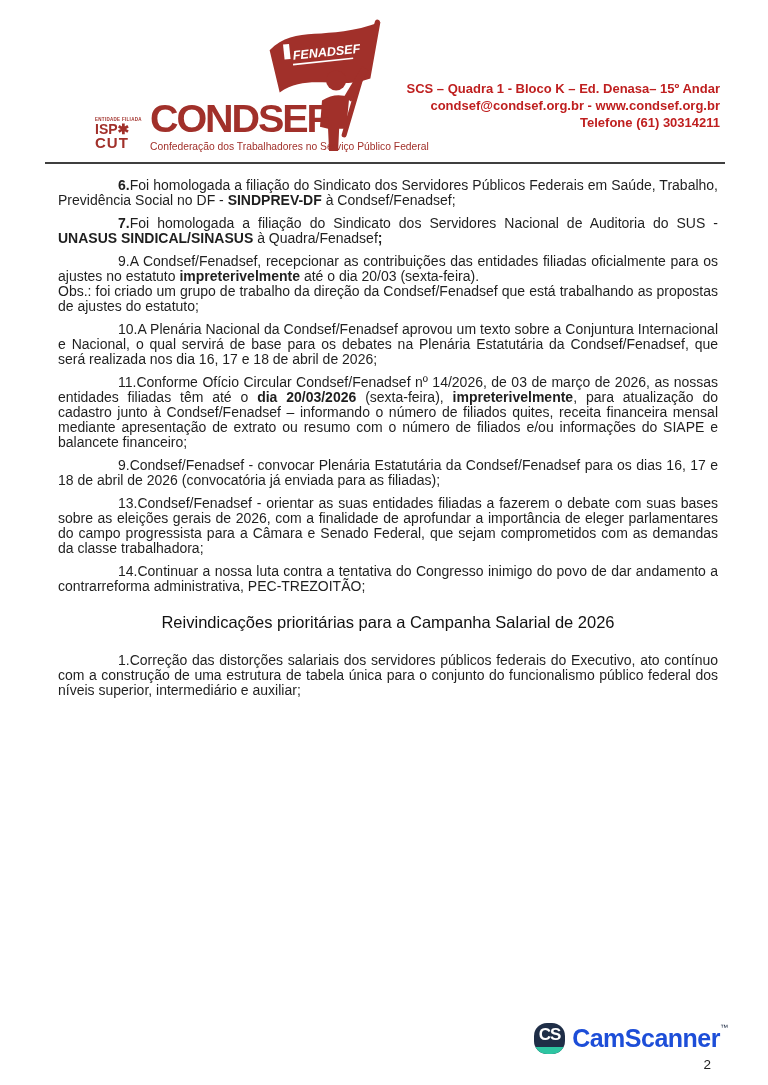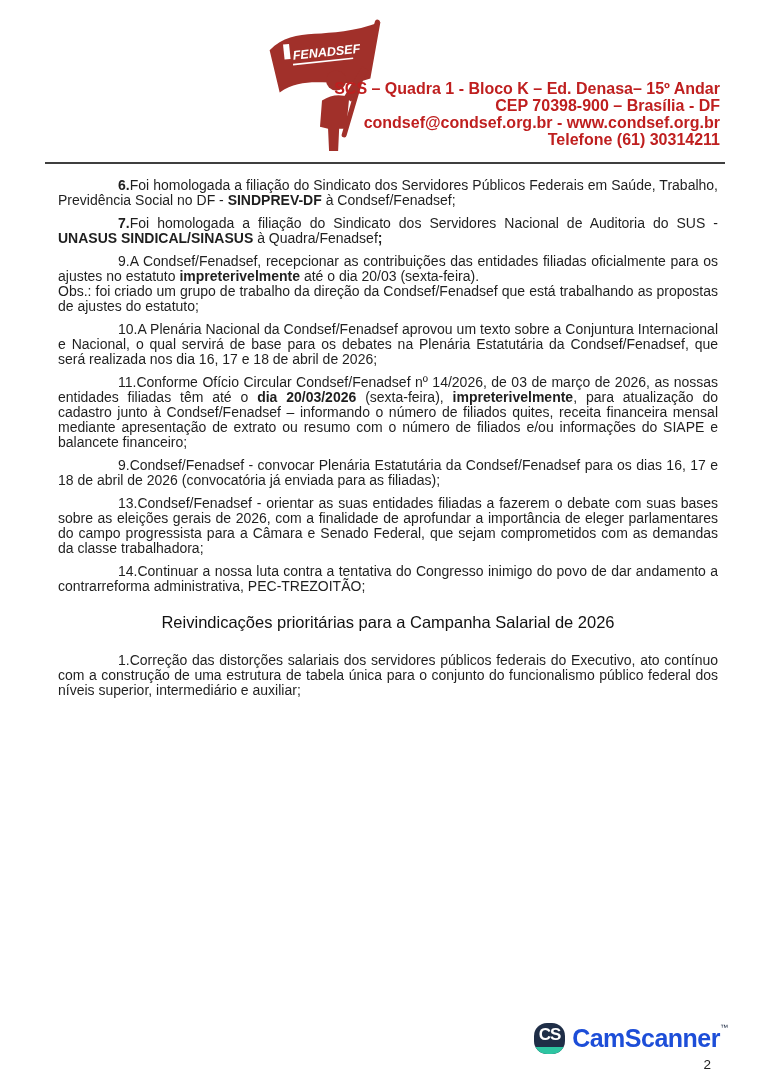--- a/index.html
+++ b/index.html
@@ -16,21 +16,21 @@
   .cut-note{font-size:4.5px;font-weight:bold;letter-spacing:.3px;white-space:nowrap;}
   .cut-isp{font-size:14px;font-weight:bold;letter-spacing:0;}
   .cut-cut{font-size:15px;font-weight:bold;letter-spacing:1px;margin-top:-1px;}
   .wordmark{
     font-size:38px;font-weight:bold;color:#a1302a;letter-spacing:-2px;line-height:1;
     transform:scaleX(1.04);transform-origin:left bottom;white-space:nowrap;
   }
   .tagline{font-size:10.3px;color:#a1302a;margin-top:3px;white-space:nowrap;}
   .addr{
     position:absolute;right:48px;top:80px;text-align:right;color:#bf1f1f;
-    font-weight:bold;font-size:16px;line-height:17px;
+    font-weight:bold;font-size:13px;line-height:17px;
   }
   
   .body-text{position:absolute;left:58px;top:178px;width:660px;}
   .body-text p{
     margin:0 0 8px;text-align:justify;text-indent:30px;
     font-size:14px;line-height:15px;
   }
   .pnum{display:inline-block;min-width:17px;}
   .nb{font-weight:bold;}
   .seg-b{font-weight:bold;}
@@ -59,25 +59,35 @@
     <svg class="flag-svg" viewBox="0 0 130 135" aria-hidden="true">
       <line x1="121" y1="6" x2="88" y2="118" stroke="#a1302a" stroke-width="5" stroke-linecap="round"></line>
       <path d="M14 34 C 40 8, 70 26, 124 6 L 114 62 C 82 74, 52 56, 24 76 Z" fill="#a1302a"></path>
       <rect x="28" y="28" width="6" height="15" fill="#ffffff" transform="rotate(-6 31 35)"></rect>
       <text x="37" y="40" font-size="12.5" font-weight="bold" font-style="italic" fill="#ffffff" font-family="Liberation Sans, sans-serif" transform="rotate(-6 70 38)">FENADSEF</text>
       <rect x="37" y="44" width="60" height="1.6" fill="#ffffff" transform="rotate(-6 70 44)"></rect>
       <circle cx="80" cy="64" r="10" fill="#a1302a"></circle>
       <path d="M88 80 L 106 50 L 112 54 L 95 85 Z" fill="#a1302a"></path>
       <path d="M66 84 Q 80 75 93 81 L 90 112 L 83 112 L 82 134 L 73 134 L 72 112 L 64 110 Z" fill="#a1302a"></path>
     </svg>
+    <div class="brand-row">
+      <div class="cut-mark">
+        <div class="cut-note">ENTIDADE FILIADA</div>
+        <div class="cut-isp"><span>ISP</span><span>✱</span></div>
+        <div class="cut-cut">CUT</div>
+      </div>
+      <div>
+        <div class="wordmark">CONDSEF</div>
+        <div class="tagline">Confederação dos Trabalhadores no Serviço Público Federal</div>
+      </div>
+    </div>
   </div>
 
   <div class="addr">
     <div>SCS – Quadra 1 - Bloco K – Ed. Denasa– 15º Andar</div>
-    <div>CEP 70398-900 – Brasília - DF</div>
     <div>condsef@condsef.org.br - www.condsef.org.br</div>
     <div>Telefone (61) 30314211</div>
   </div>
 
   <div class="hdr-rule"></div>
 
   <div class="body-text">
 
     <p><span class="pnum nb">6.</span><span><span>Foi homologada a filiação do Sindicato dos Servidores Públicos Federais em Saúde, Trabalho, Previdência Social no DF - </span><span class="seg-b">SINDPREV-DF</span><span> à Condsef/Fenadsef;</span></span></p>
 

